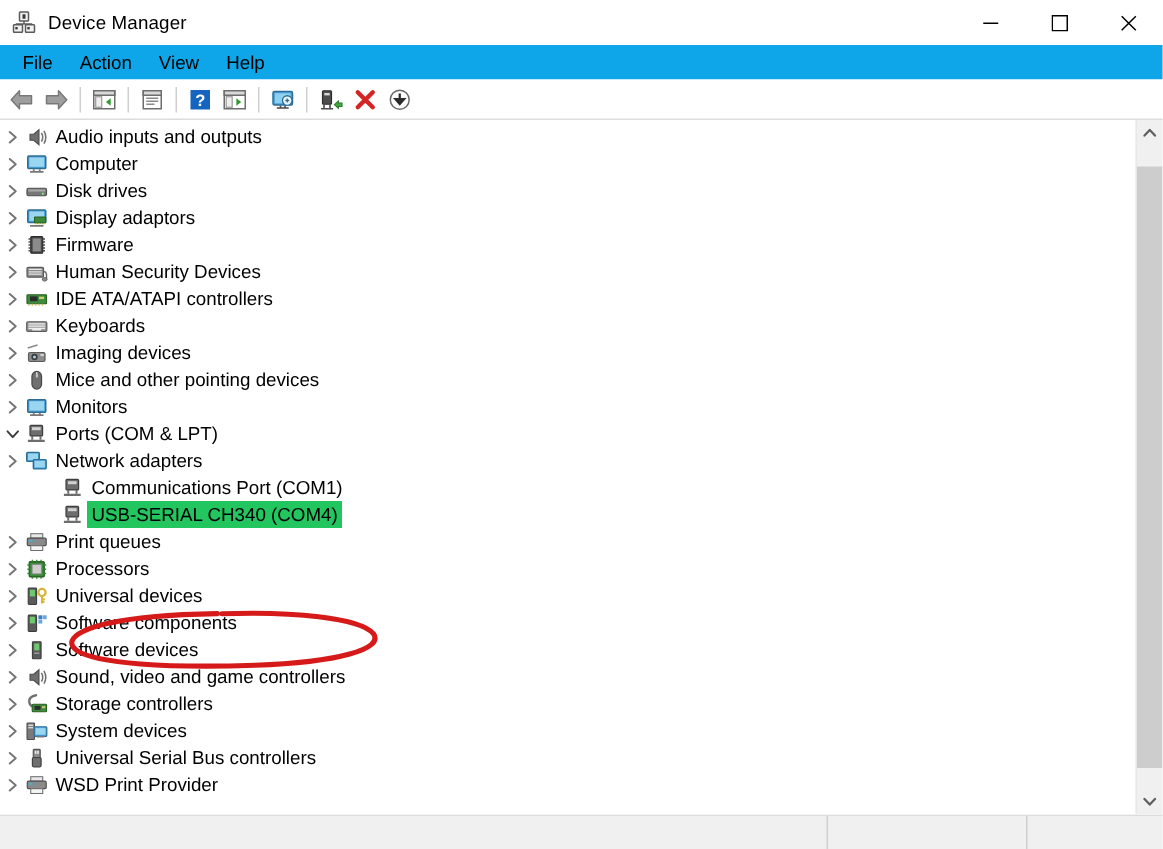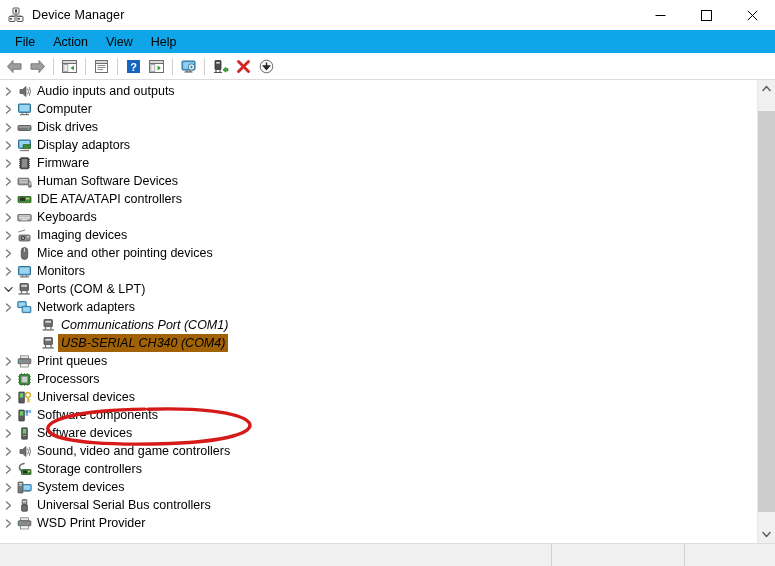--- a/index.html
+++ b/index.html
@@ -148,25 +148,25 @@
     display: flex;
     align-items: center;
     justify-content: center;
   }
   .row-label {
     font-size: 12.5px;
     color: #000000;
     line-height: 18px;
   }
   .row.selected .row-label {
-    background: #a16207;
+    background: #22c55e;
     padding: 0 3px;
     margin-left: -3px;
   }
-  .row.child { padding-left: 24px; font-style: italic; }
+  .row.child { padding-left: 24px; }
 
   
   .scrollbar {
     width: 17px;
     background: #f0f0f0;
     border-left: 1px solid #e8e8e8;
     display: flex;
     flex-direction: column;
     flex: 0 0 auto;
   }
@@ -447,21 +447,21 @@
             </svg>
         </span>
         <span class="row-icon">
           <svg width="15" height="15" viewBox="0 0 15 15">
             <rect x="1" y="4.2" width="11" height="6.6" rx="0.8" fill="#8c8c8c" stroke="#5a5a5a" stroke-width="0.8"></rect>
             <path d="M2.2 5.6 H10.8 M2.2 7.2 H10.8 M2.2 8.8 H10.8" stroke="#e4e4e4" stroke-width="0.8"></path>
             <path d="M12 7 Q14 7 14 9.5 L14 11.5" stroke="#6f6f6f" stroke-width="1" fill="none"></path>
             <ellipse cx="12.8" cy="12.2" rx="1.6" ry="1.2" fill="#8c8c8c" stroke="#5a5a5a" stroke-width="0.6"></ellipse>
           </svg>
         </span>
-        <span class="row-label">Human Software Devices</span>
+        <span class="row-label">Human Security Devices</span>
       </div>
 
       <div class="row">
         <span class="chev">
           <svg width="9" height="9" viewBox="0 0 9 9">
               <path d="M2.5 1 L6.5 4.5 L2.5 8" stroke="#767676" stroke-width="1.3" fill="none" stroke-linecap="round" stroke-linejoin="round"></path>
             </svg>
         </span>
         <span class="row-icon">
           <svg width="15" height="15" viewBox="0 0 15 15">

